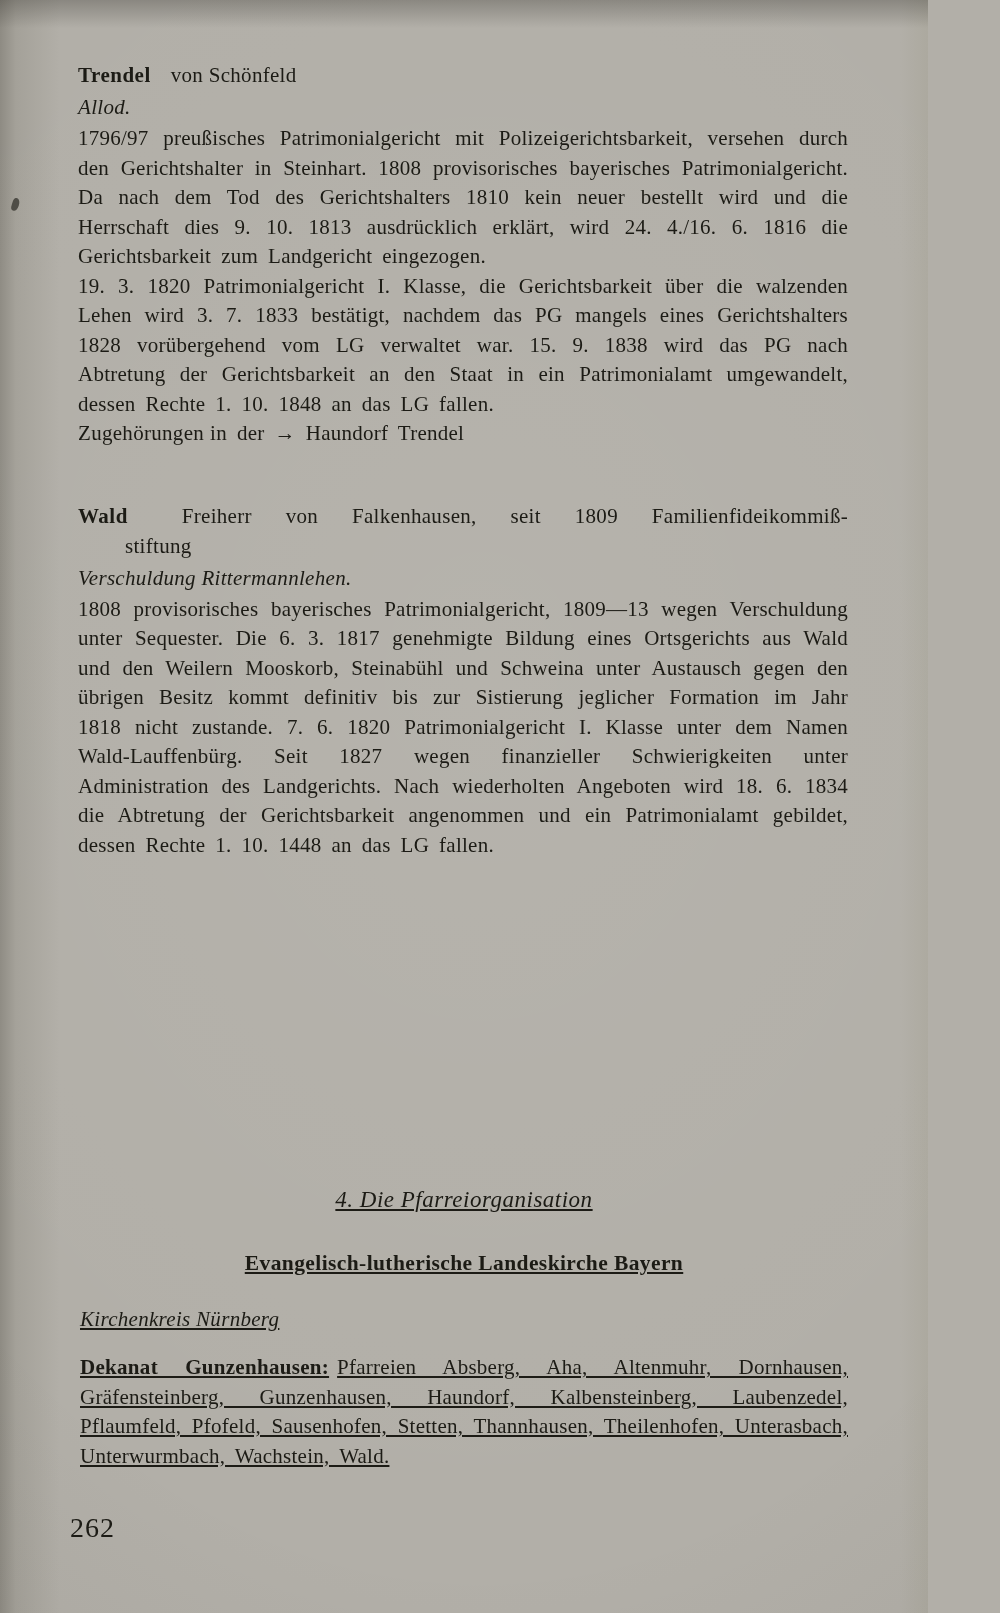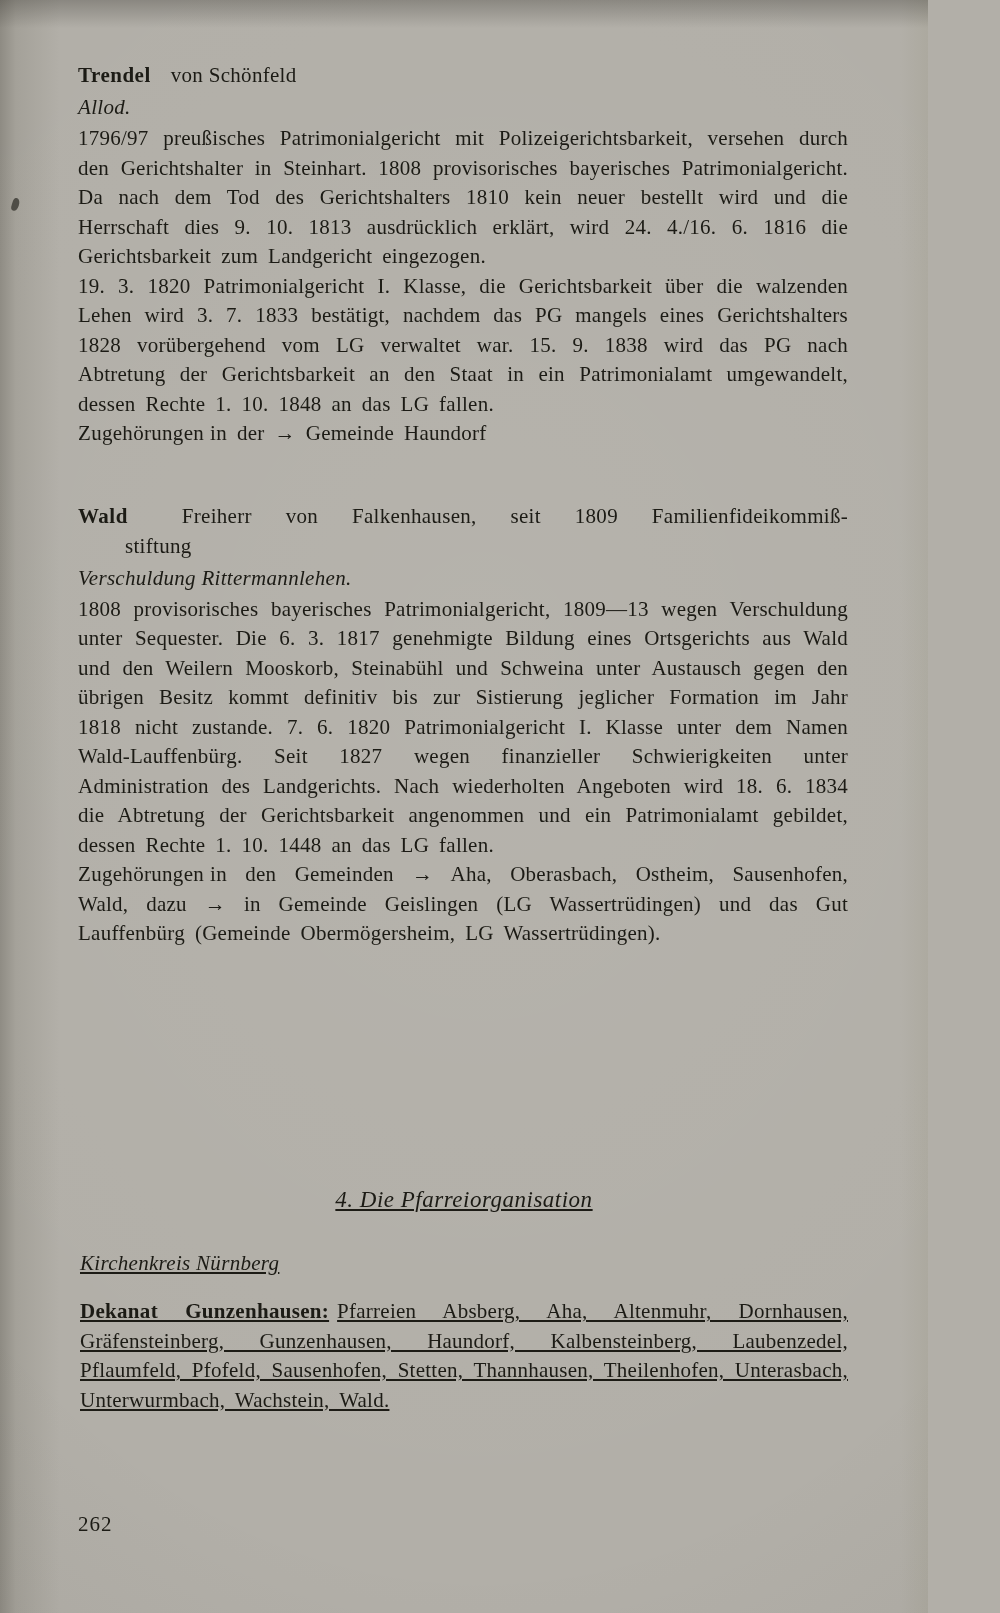--- a/index.html
+++ b/index.html
@@ -102,55 +102,55 @@
   .kk {
     font-size: 21px;
     font-style: italic;
     letter-spacing: .3px;
     margin: 0 0 20px 0;
     line-height: 28px;
   }
   .dek-label { font-weight: bold; margin-right: 8px; letter-spacing: .3px; }
   .pagenum {
     position: absolute;
-    left: 78px; top: 1512px;
-    font-size: 21px;
+    left: 70px; top: 1512px;
+    font-size: 28px;
     letter-spacing: 1px;
   }
 </style>
 </head>
 <body>
 
 <div class="page">
 
   <div class="speck"></div>
 
   <main class="content">
 
     <section>
       <p class="head"><span class="name">Trendel</span><span>von Schönfeld</span></p>
       <p class="tenure">Allod.</p>
       <p class="body-text">1796/97 preußisches Patrimonialgericht mit Polizeigerichtsbarkeit, versehen durch den Gerichtshalter in Steinhart. 1808 provisorisches bayerisches Patrimonialgericht. Da nach dem Tod des Gerichtshalters 1810 kein neuer bestellt wird und die Herrschaft dies 9. 10. 1813 ausdrücklich erklärt, wird 24. 4./16. 6. 1816 die Gerichtsbarkeit zum Landgericht eingezogen.</p>
       <p class="body-text">19. 3. 1820 Patrimonialgericht I. Klasse, die Gerichtsbarkeit über die walzenden Lehen wird 3. 7. 1833 bestätigt, nachdem das PG mangels eines Gerichtshalters 1828 vorübergehend vom LG verwaltet war. 15. 9. 1838 wird das PG nach Abtretung der Gerichtsbarkeit an den Staat in ein Patrimonialamt umgewandelt, dessen Rechte 1. 10. 1848 an das LG fallen.</p>
-      <p class="body-text left-only"><span class="zug-label">Zugehörungen</span><span>in der → Gemeinde Haundorf</span></p>
+      <p class="body-text left-only"><span class="zug-label">Zugehörungen</span><span>in der → Haundorf Trendel</span></p>
     </section>
 
     <section class="entry-wald">
       <p class="head">
           <span class="wald-line1"><span class="name">Wald</span> <span>Freiherr von Falkenhausen, seit 1809 Familienfideikommiß-</span></span>
           <span class="wald-line2">stiftung</span>
         </p>
       <p class="tenure">Verschuldung Rittermannlehen.</p>
       <p class="body-text">1808 provisorisches bayerisches Patrimonialgericht, 1809—13 wegen Verschuldung unter Sequester. Die 6. 3. 1817 genehmigte Bildung eines Ortsgerichts aus Wald und den Weilern Mooskorb, Steinabühl und Schweina unter Austausch gegen den übrigen Besitz kommt definitiv bis zur Sistierung jeglicher Formation im Jahr 1818 nicht zustande. 7. 6. 1820 Patrimonialgericht I. Klasse unter dem Namen Wald-Lauffenbürg. Seit 1827 wegen finanzieller Schwierigkeiten unter Administration des Landgerichts. Nach wiederholten Angeboten wird 18. 6. 1834 die Abtretung der Gerichtsbarkeit angenommen und ein Patrimonialamt gebildet, dessen Rechte 1. 10. 1448 an das LG fallen.</p>
-      <p class="body-text"><span class="zug-label">Zugehörungen</span><span>in den Gemeinden → Aha, Oberasbach, Ostheim, Sausenhofen, Wald, dazu → in Gemeinde Geislingen (LG Wassertrüdingen) und das Gut Lauffenbürg (Gemeinde Obermögersheim, LG Wassertrüdingen).</span></p>
     </section>
 
   </main>
 
   <section class="church">
     <h2 class="chap">4. Die Pfarreiorganisation</h2>
+    <h3 class="sub">Evangelisch-lutherische Landeskirche Bayern</h3>
     <p class="kk">Kirchenkreis Nürnberg</p>
     <p class="body-text"><span class="dek-label">Dekanat Gunzenhausen:</span><span>Pfarreien Absberg, Aha, Altenmuhr, Dornhausen, Gräfensteinberg, Gunzenhausen, Haundorf, Kalbensteinberg, Laubenzedel, Pflaumfeld, Pfofeld, Sausenhofen, Stetten, Thannhausen, Theilenhofen, Unterasbach, Unterwurmbach, Wachstein, Wald.</span></p>
   </section>
 
   <div class="pagenum">262</div>
 
 </div>
 
 </body></html>

